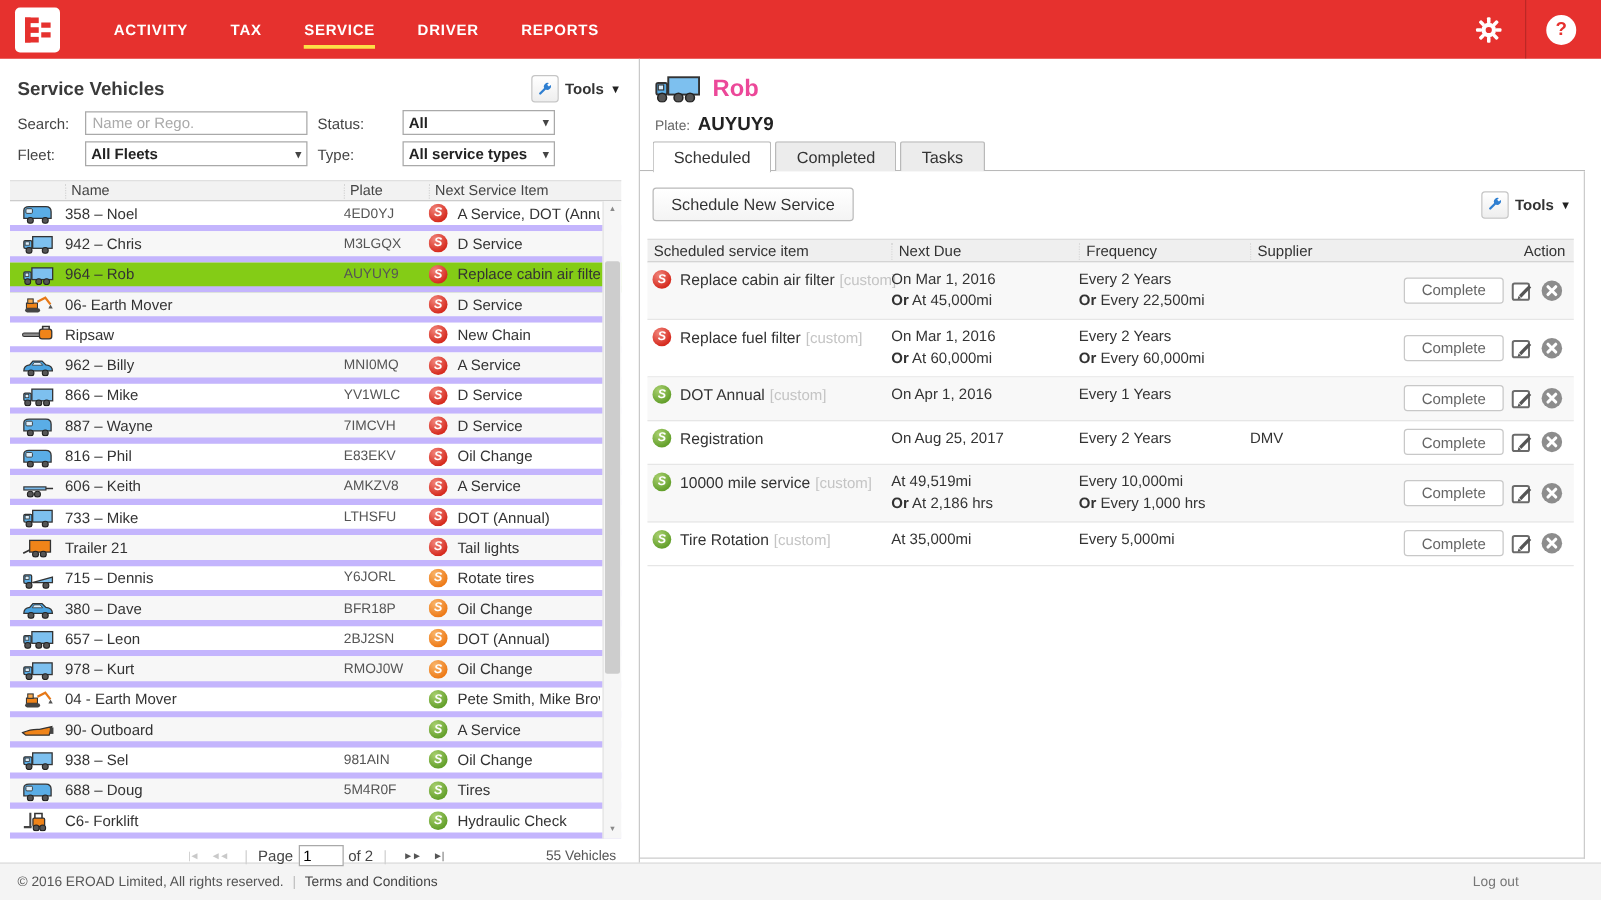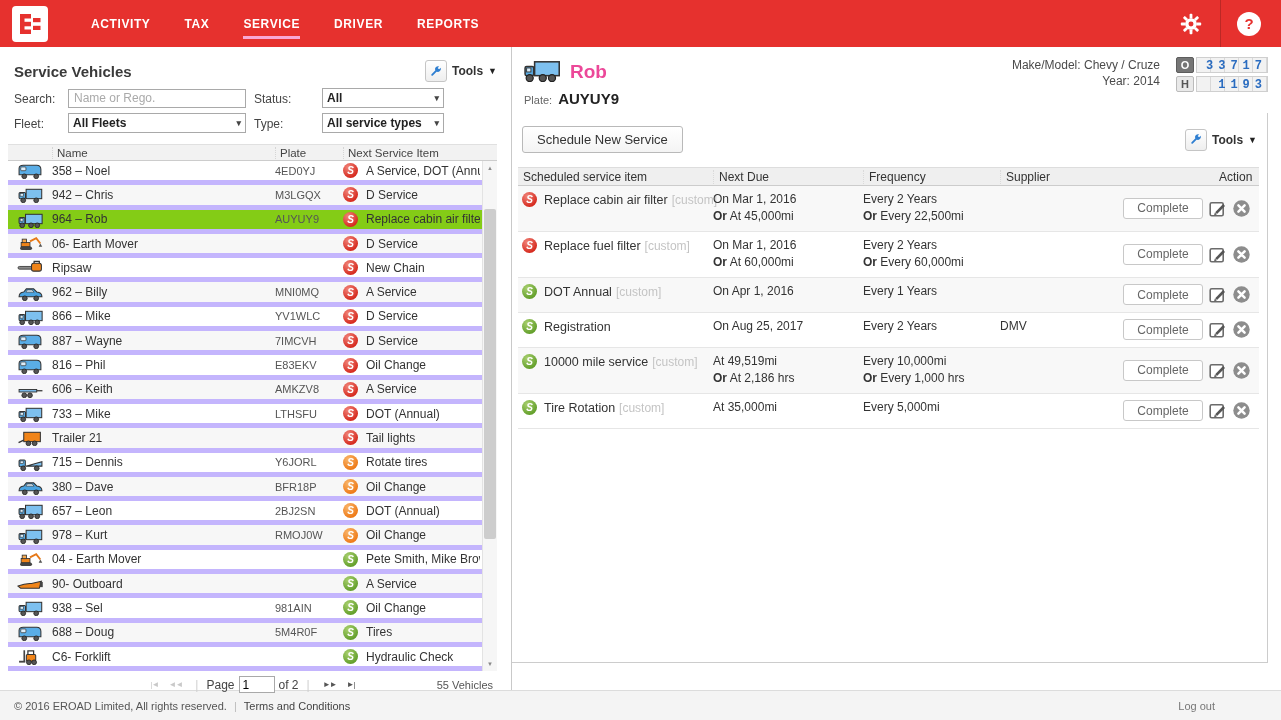--- a/index.html
+++ b/index.html
@@ -6,21 +6,21 @@
   html,body { width:1281px; height:720px; overflow:hidden; background:#fff;
               font-family:"Liberation Sans", sans-serif; }
 
   
   .topbar { height:47px; background:#e6312e; display:flex; align-items:center; padding:0 12px; }
   .logo { width:36px; height:36px; background:#fff; border-radius:4px; margin-right:26px; position:relative; flex:none; }
   .logo svg { position:absolute; inset:0; }
   .nav { display:flex; align-items:center; }
   .nav .nav-item { color:#fff; font-weight:bold; font-size:12px; letter-spacing:.6px;
         margin:0 17px; padding:8px 0 5px; cursor:pointer; border-bottom:3px solid transparent; }
-  .nav .nav-item.active { border-bottom:3px solid #f9a8d4; }
+  .nav .nav-item.active { border-bottom:3px solid #fde047; }
   .topbar-right { margin-left:auto; display:flex; align-items:center; height:47px; }
   .gear { width:26px; height:26px; margin-right:16px; cursor:pointer; }
   .topbar-divider { width:1px; height:47px; background:rgba(0,0,0,.18); margin-right:16px; }
   .help { width:24px; height:24px; border-radius:50%; background:#fff; color:#e6312e;
           font-weight:bold; font-size:15px; display:flex; align-items:center; justify-content:center;
           margin-right:8px; cursor:pointer; }
 
   
   .main { display:flex; height:643px; }
   .left-panel { width:512px; border-right:1px solid #c9c9c9; position:relative; }
@@ -620,40 +620,27 @@
               <circle cx="5" cy="13.6" r="2.3" fill="#555" stroke="#222" stroke-width="0.8"></circle>
               <circle cx="13.5" cy="13.6" r="2.3" fill="#555" stroke="#222" stroke-width="0.8"></circle>
               <circle cx="19.5" cy="13.6" r="2.3" fill="#555" stroke="#222" stroke-width="0.8"></circle>
             </svg></span>
         <span class="veh-name">Rob</span>
       </div>
       <div class="plate-row">
         <span class="plate-label">Plate:</span>
         <span class="plate-value">AUYUY9</span>
       </div>
-      <div class="rp-head-right">
-        <div class="mm-block">
-          <div><span>Make/Model:</span>
-               <span>Chevy / Cruze</span></div>
-          <div><span>Year:</span>
-               <span>2014</span></div>
-        </div>
-        <div class="odo-block">
-          <div class="odo-row">
-            <span class="odo-letter o">O</span>
-            <span class="odo-digits">33717</span>
-          </div>
-          <div class="odo-row">
-            <span class="odo-letter h">H</span>
-            <span class="odo-digits">1193</span>
-          </div>
-        </div>
-      </div>
     </div>
 
+    <div class="tabs">
+      <div class="tab active">Scheduled</div>
+      <div class="tab">Completed</div>
+      <div class="tab">Tasks</div>
+    </div>
 
     <div class="rp-body">
       <div class="actions-row">
         <button class="schedule-btn">Schedule New Service</button>
         <span class="tools-group">
           <span class="tools-iconbox">
               <span class="icon-btn" style="width:15px;height:15px">
                 <svg width="15" height="15" viewBox="0 0 24 24">
                   <g transform="rotate(45 12 12)">
                     <circle cx="12" cy="6.5" r="4.4" fill="#2f7fd1"></circle>

